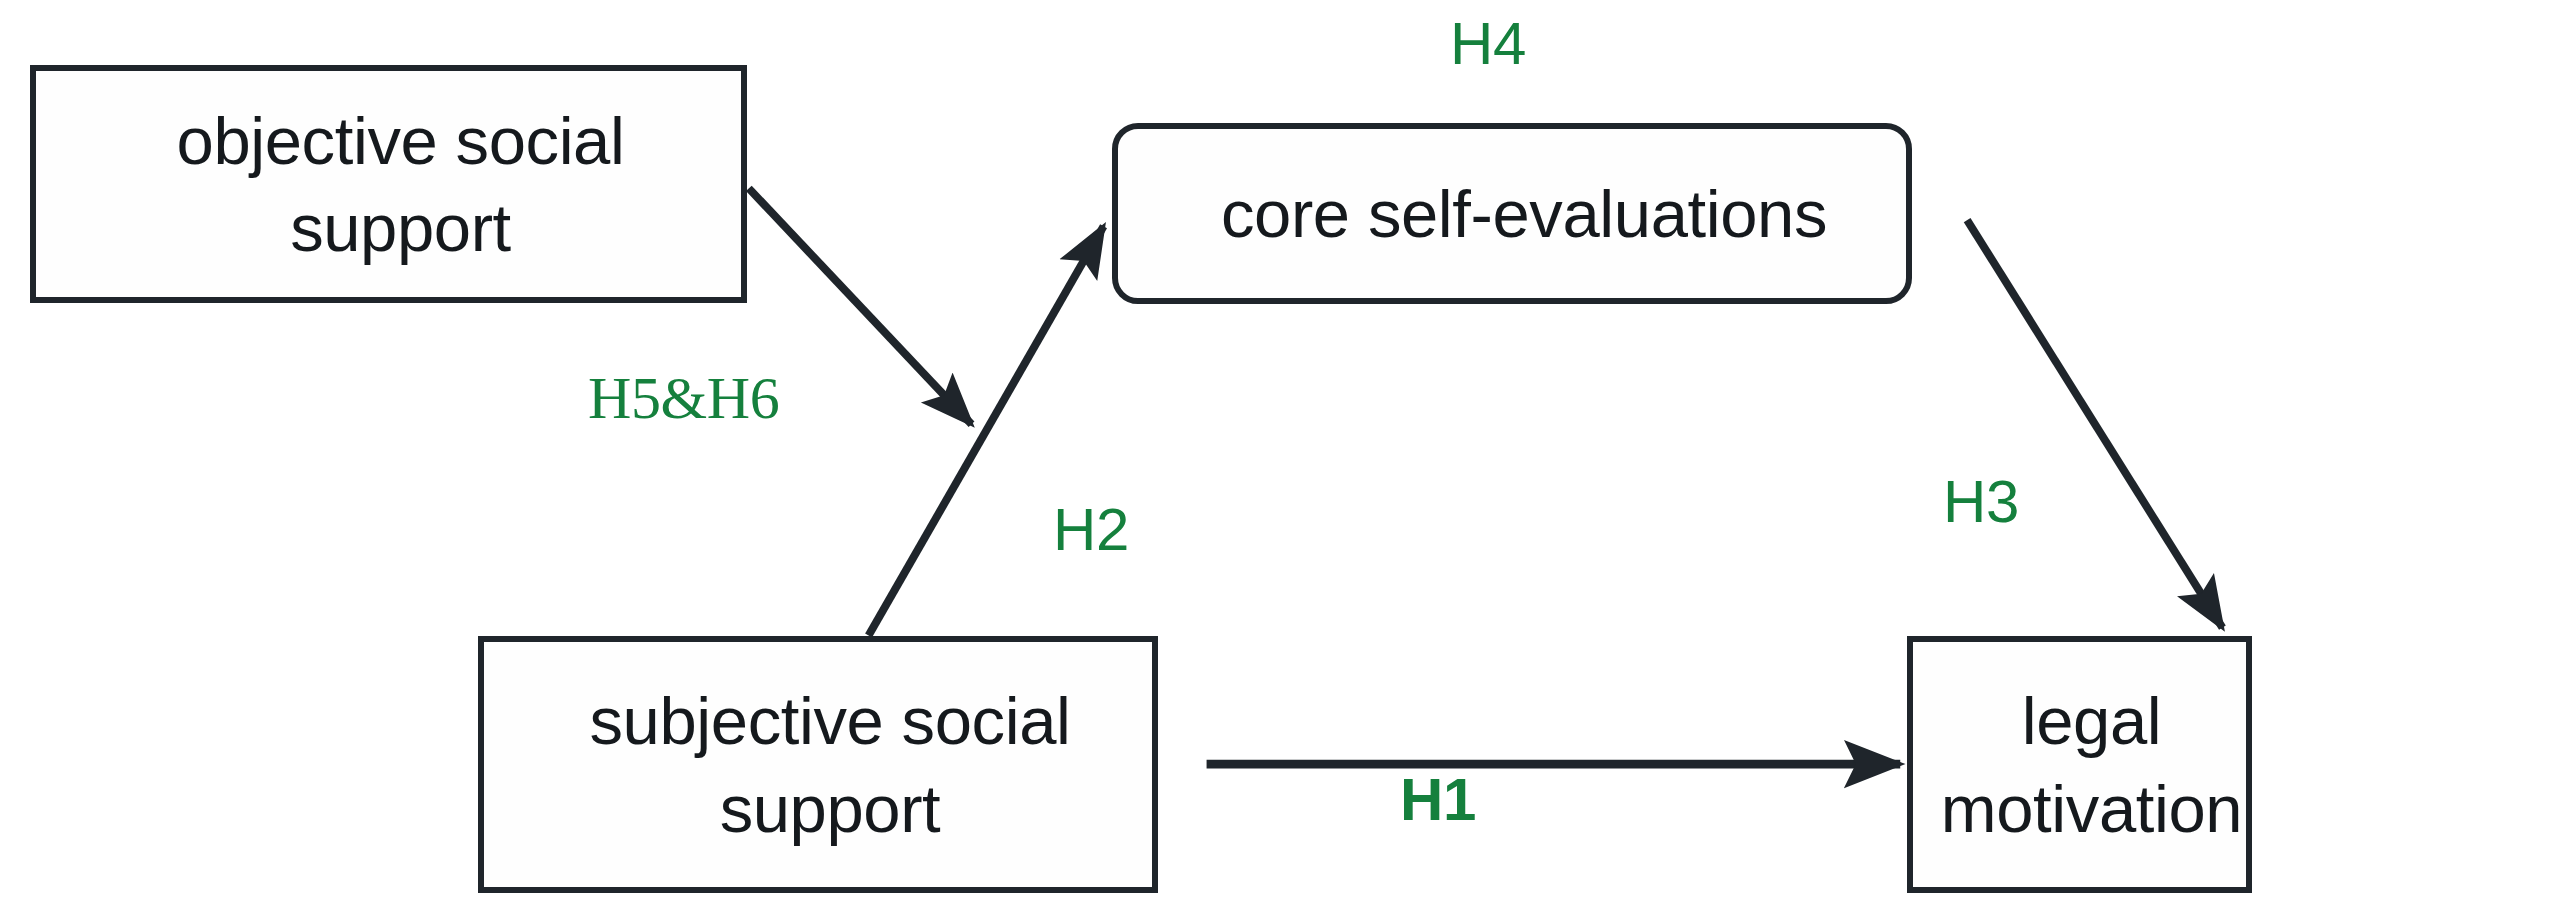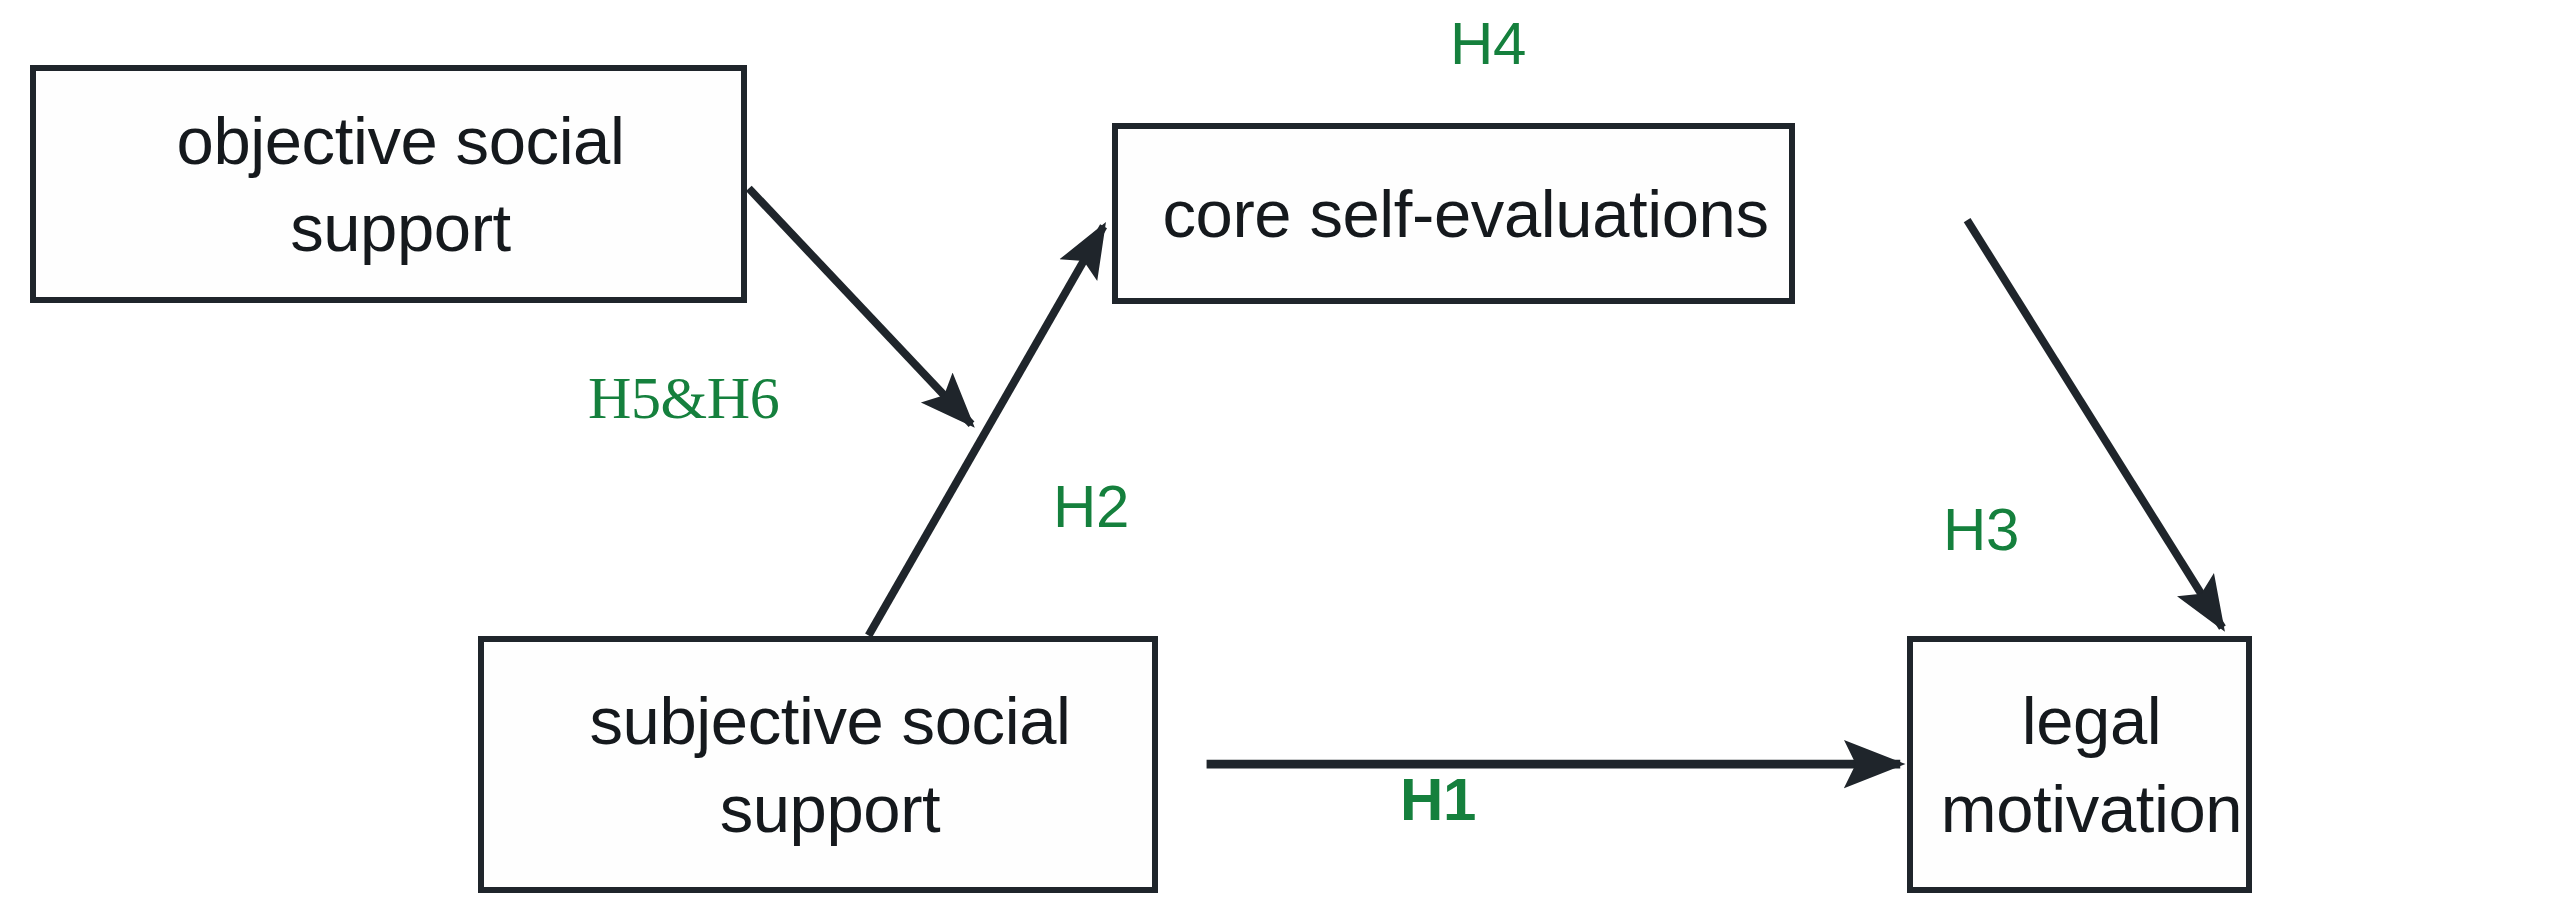--- a/index.html
+++ b/index.html
@@ -51,29 +51,29 @@
     font-size: 60px;
     line-height: 1;
     color: #15803d;
     letter-spacing: -0.4px;
     font-weight: 400;
     white-space: nowrap;
   }
 
   
   #node-objective   { left: 30px;   top: 65px;  width: 717px;  height: 238px; }
-  #node-cse         { left: 1112px; top: 123px; width: 683px;  height: 181px; }
+  #node-cse         { left: 1112px; top: 123px; width: 800px;  height: 181px; border-radius: 26px; }
   #node-subjective  { left: 478px;  top: 636px; width: 680px;  height: 257px; }
   #node-legal       { left: 1907px; top: 636px; width: 345px;  height: 257px; }
 
   
   #label-h4    { left: 1450px; top: 14px;  }
   #label-h5h6  { left: 588px;  top: 368px; font-family: Liberation Serif, serif; }
-  #label-h2    { left: 1053px; top: 477px; }
-  #label-h3    { left: 1943px; top: 500px; }
+  #label-h2    { left: 1053px; top: 500px; }
+  #label-h3    { left: 1943px; top: 472px; }
   #label-h1    { left: 1400px; top: 770px; font-weight: bold; }
 </style>
 </head>
 <body>
 
 <div id="canvas">
 
   <svg id="diagram-svg" viewBox="0 0 2925 1044">
     <defs>
       <marker id="arrowhead" markerWidth="7" markerHeight="6" refX="6.4" refY="3" orient="auto" markerUnits="strokeWidth">

